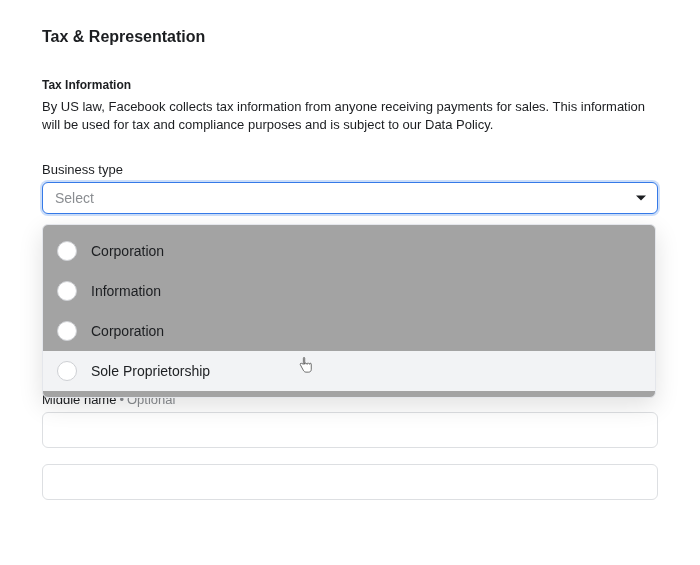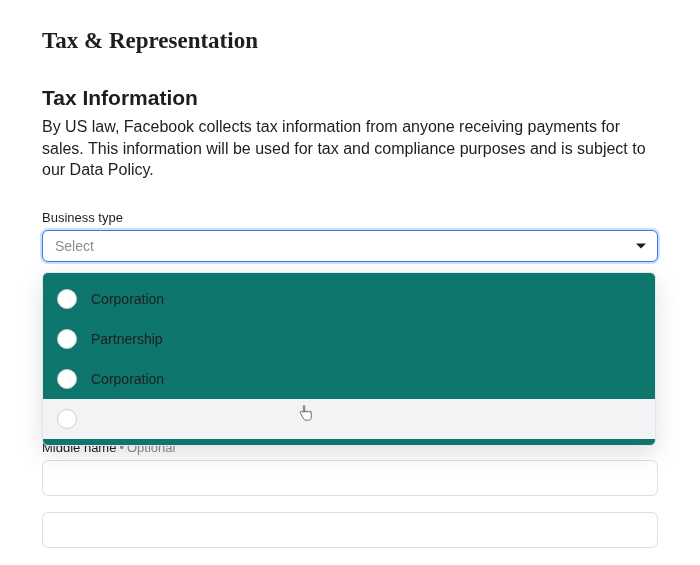--- a/index.html
+++ b/index.html
@@ -9,32 +9,31 @@
     }
     body {
       font-family: -apple-system, BlinkMacSystemFont, "Segoe UI", Helvetica, Arial, sans-serif;
       width: 700px;
       height: 565px;
       background: #fff;
       color: #1c1e21;
       padding: 28px 42px 0 42px;
     }
     h1.page-title {
-      font-size: 23px;
+      font-size: 16px;
       font-weight: 600;
       margin-bottom: 32px;
-      font-family: Liberation Serif, serif;
     }
     h2.section-title {
-      font-size: 21px;
+      font-size: 12px;
       font-weight: 700;
       margin-bottom: 6px;
     }
     p.description {
-      font-size: 16px;
+      font-size: 13px;
       line-height: 1.35;
       color: #1c1e21;
       margin-bottom: 18px;
     }
     .field {
       margin-bottom: 16px;
     }
     .field-label {
       font-size: 13px;
       color: #1c1e21;
@@ -75,21 +74,21 @@
       height: 0;
       border-left: 5px solid transparent;
       border-right: 5px solid transparent;
       border-top: 5px solid #1c1e21;
     }
     .dropdown {
       position: absolute;
       top: 42px;
       left: 0;
       right: 2px;
-      background: #0f766e;
+      background: #a3a3a3;
       border: 1px solid #e4e6eb;
       border-radius: 6px;
       box-shadow: 0 8px 24px rgba(0,0,0,0.12);
       z-index: 10;
       padding: 6px 0;
     }
     .dropdown-item {
       display: flex;
       align-items: center;
       padding: 8px 14px;
@@ -148,28 +147,29 @@
       <span class="caret"></span>
     </div>
 
     <div class="dropdown">
       <div class="dropdown-item">
         <span class="radio-circle"></span>
         <span>Corporation</span>
       </div>
       <div class="dropdown-item">
         <span class="radio-circle"></span>
-        <span>Partnership</span>
+        <span>Information</span>
       </div>
       <div class="dropdown-item">
         <span class="radio-circle"></span>
         <span>Corporation</span>
       </div>
       <div class="dropdown-item hovered">
         <span class="radio-circle"></span>
+        <span>Sole Proprietorship</span>
       </div>
 
       <svg class="cursor-pointer-icon" viewBox="0 0 16 20">
         <path d="M5 1 C5 1 5 8 5 8 L3 7 C2 6.5 1 7.5 1.5 8.5 L5 15 C5.5 16 6.5 17 8 17 L11 17 C13 17 14 15.5 14 14 L14 8 C14 7 13 6.5 12.5 7 L12.5 8 L11 7 C10.5 6.5 9.5 6.5 9.5 7.5 L9.5 8 L8 7 C7.5 6.5 6.5 6.5 6.5 7.5 L6.5 8 L6.5 1 C6.5 0 5 0 5 1 Z" fill="#fff" stroke="#333" stroke-width="0.8"></path>
       </svg>
     </div>
   </div>
 </div>
 
 <div class="field below-dropdown">

